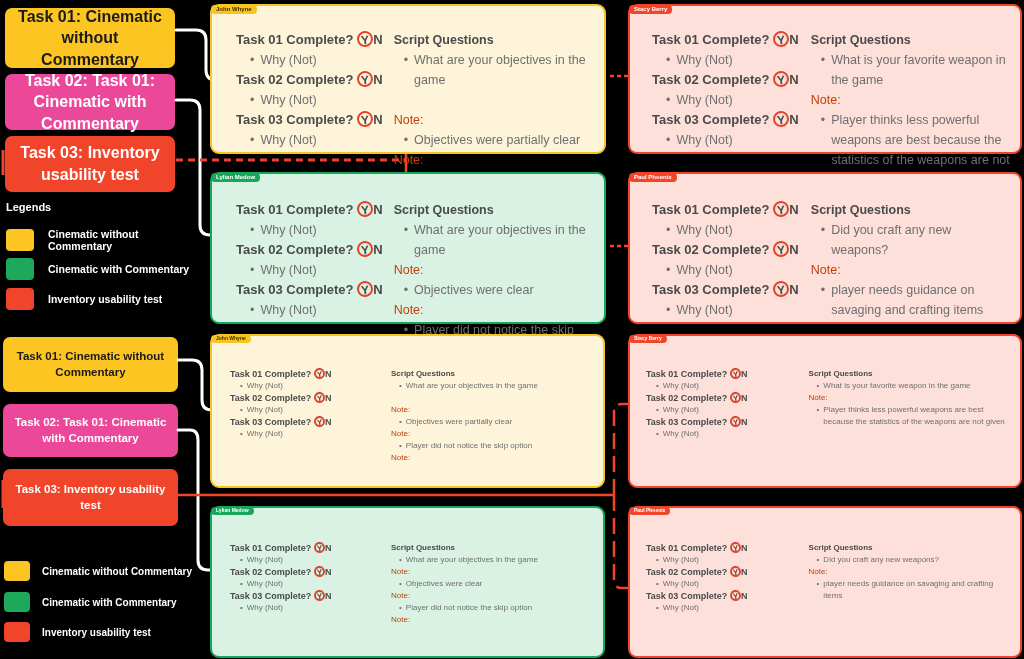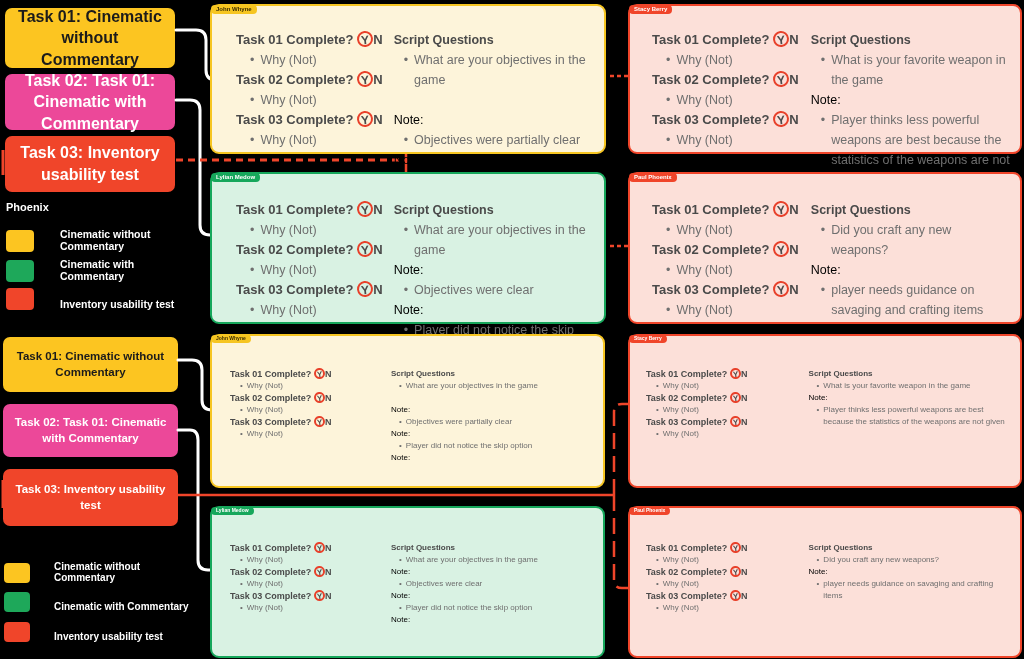--- a/index.html
+++ b/index.html
@@ -20,21 +20,21 @@
     font-weight: bold;
     line-height: 1.35;
     padding: 4px 10px;
   }
   .task-box.yellow { background: #FCC521; color: #1b1b1b; }
   .task-box.green  { background: #ec4899; color: #ffffff; }
   .task-box.red    { background: #F0452A; color: #ffffff; }
 
   
   .legend-title { position: absolute; color: #ffffff; font-weight: bold; }
-  .legend-row { position: absolute; display: flex; align-items: flex-end; gap: 12px; }
+  .legend-row { position: absolute; display: flex; align-items: center; }
   .legend-swatch { border-radius: 4px; flex: none; }
   .legend-label { color: #ffffff; font-weight: bold; }
 
   
   .card {
     position: absolute;
     border-radius: 9px;
     border: 2px solid transparent;
   }
   .card.c-yellow { background: #FDF4DA; border-color: #F6C521; }
@@ -75,21 +75,21 @@
     border-radius: 50%;
     line-height: 1;
     text-align: center;
     color: #4a4a4a;
     transform: rotate(-6deg);
   }
   .why { color: #6f6f6f; display: flex; }
   .why .dot { flex: none; }
   .sq-title { font-weight: bold; color: #4a4a4a; }
   .sq-item, .note-item { color: #6f6f6f; display: flex; }
-  .note-lbl { color: #000000; }
+  .note-lbl { color: #c2410c; }
   .bullet { flex: none; }
 
   
   .conn { position: absolute; pointer-events: none; }
 
   
   .big .task-line { font-size: 13px; line-height: 20px; }
   .big .y-circle { width: 16px; height: 16px; font-size: 12px; padding-top: 1px; }
   .big .why { font-size: 12.5px; line-height: 20px; }
   .big .sq-title { font-size: 12.5px; line-height: 20px; }
@@ -114,21 +114,21 @@
   <div class="task-box yellow" style="left:5px; top:8px; width:170px; height:60px;">
     <span>Task 01: Cinematic without Commentary</span>
   </div>
   <div class="task-box green" style="left:5px; top:74px; width:170px; height:56px;">
     <span>Task 02: Task 01: Cinematic with Commentary</span>
   </div>
   <div class="task-box red" style="left:5px; top:136px; width:170px; height:56px;">
     <span>Task 03: Inventory usability test</span>
   </div>
 
-  <div class="legend-title" style="left:6px; top:201px; font-size:11px;">Phoenix</div>
+  <div class="legend-title" style="left:6px; top:201px; font-size:11px;">Legends</div>
 
   <div class="legend-row" style="left:6px; top:228px; width:195px;">
     <span class="legend-swatch" style="width:28px; height:22px; background:#FCC521;"></span>
     <span class="legend-label" style="margin-left:14px; font-size:10.5px;">Cinematic without Commentary</span>
   </div>
   <div class="legend-row" style="left:6px; top:258px; width:195px;">
     <span class="legend-swatch" style="width:28px; height:22px; background:#1EA85A;"></span>
     <span class="legend-label" style="margin-left:14px; font-size:10.5px;">Cinematic with Commentary</span>
   </div>
   <div class="legend-row" style="left:6px; top:288px; width:195px;">

